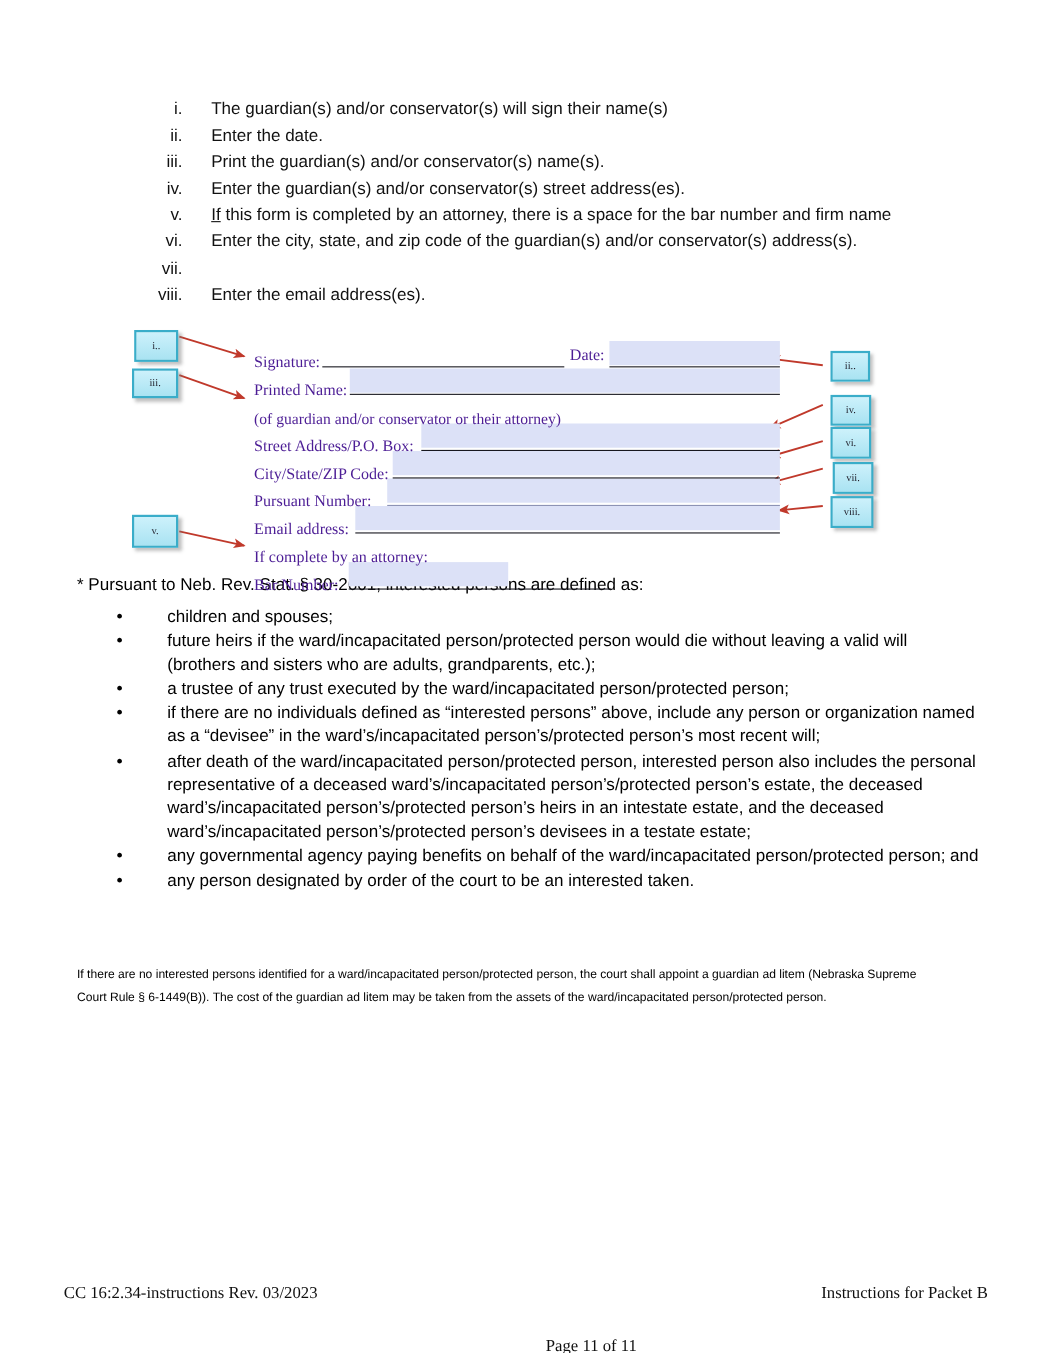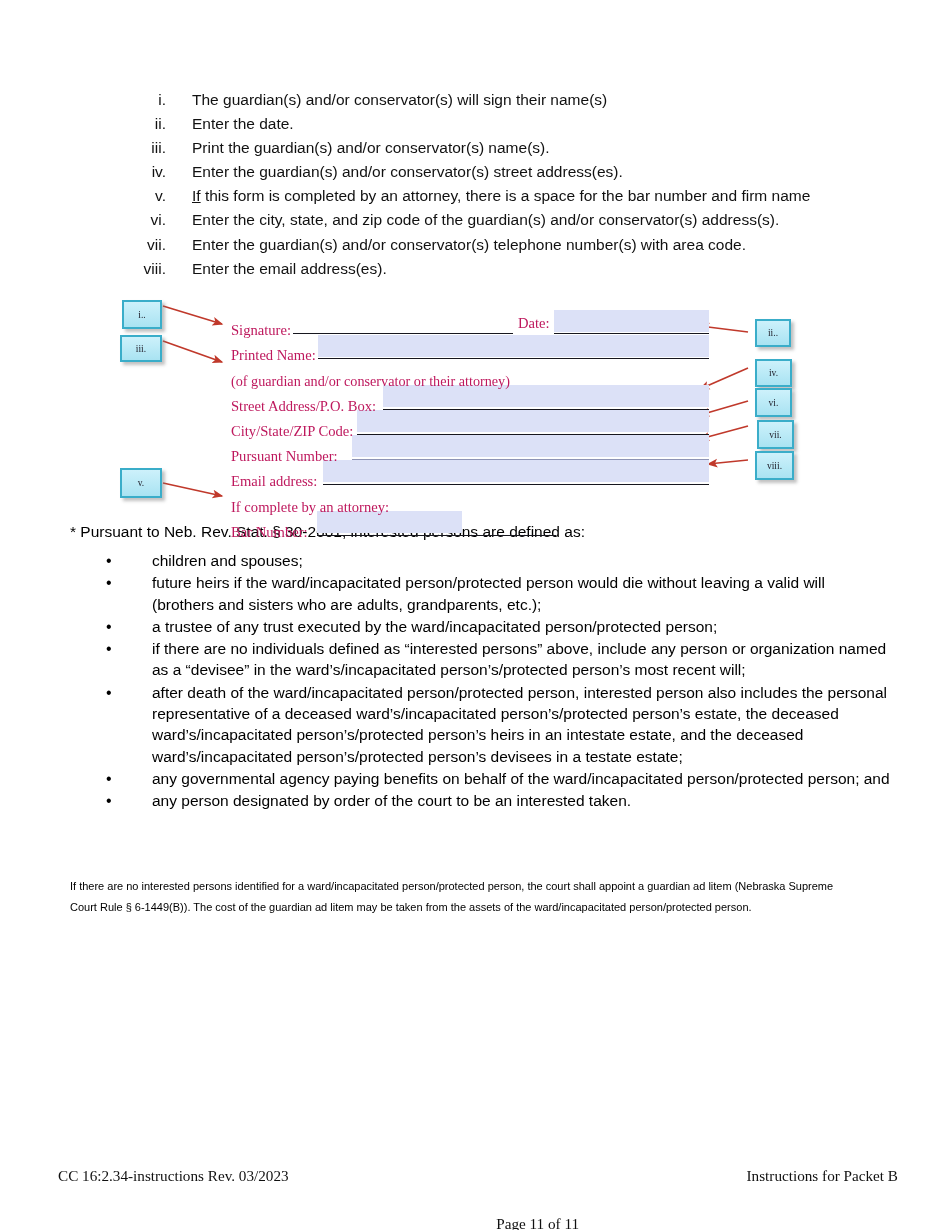--- a/index.html
+++ b/index.html
@@ -56,21 +56,21 @@
     width: 950px;
     height: 232px;
   }
   .form-body {
     position: absolute;
     left: 231px;
     top: 26px;
     width: 480px;
     font-family: "Liberation Serif", serif;
     font-size: 14.6px;
-    color: #be185d;
+    color: #4c1d95;
   }
   .frow {
     position: relative;
     height: 25.2px;
     display: flex;
     align-items: flex-end;
     white-space: nowrap;
   }
   .flabel {
     position: relative;
@@ -207,21 +207,20 @@
     <div class="roman-item">
       <span class="roman-num">v.</span>
       <span class="roman-text"><span class="u">If</span><span id="v-rest"> this form is completed by an attorney, there is a space for the bar number and firm name</span></span>
     </div>
     <div class="roman-item">
       <span class="roman-num">vi.</span>
       <span class="roman-text">Enter the city, state, and zip code of the guardian(s) and/or conservator(s) address(s).</span>
     </div>
     <div class="roman-item">
       <span class="roman-num">vii.</span>
-      <span class="roman-text">Enter the guardian(s) and/or conservator(s) telephone number(s) with area code.</span>
     </div>
     <div class="roman-item">
       <span class="roman-num">viii.</span>
       <span class="roman-text">Enter the email address(es).</span>
     </div>
   </div>
 
   <div class="form-figure">
 
     <div class="form-body">

